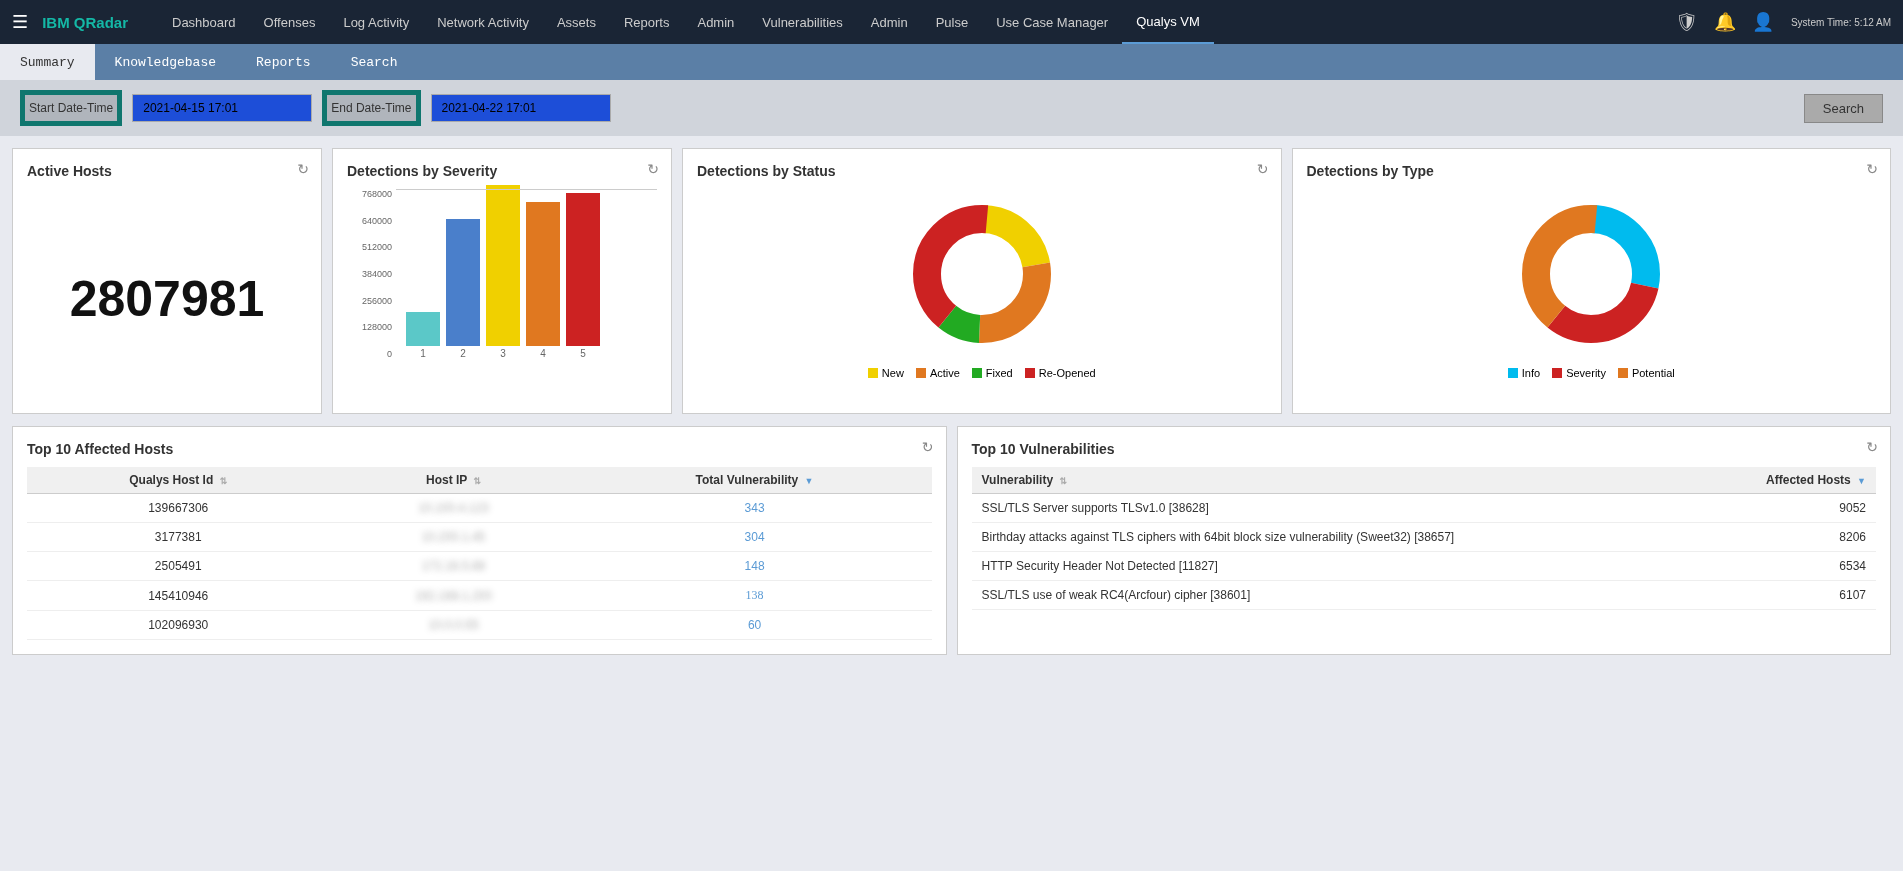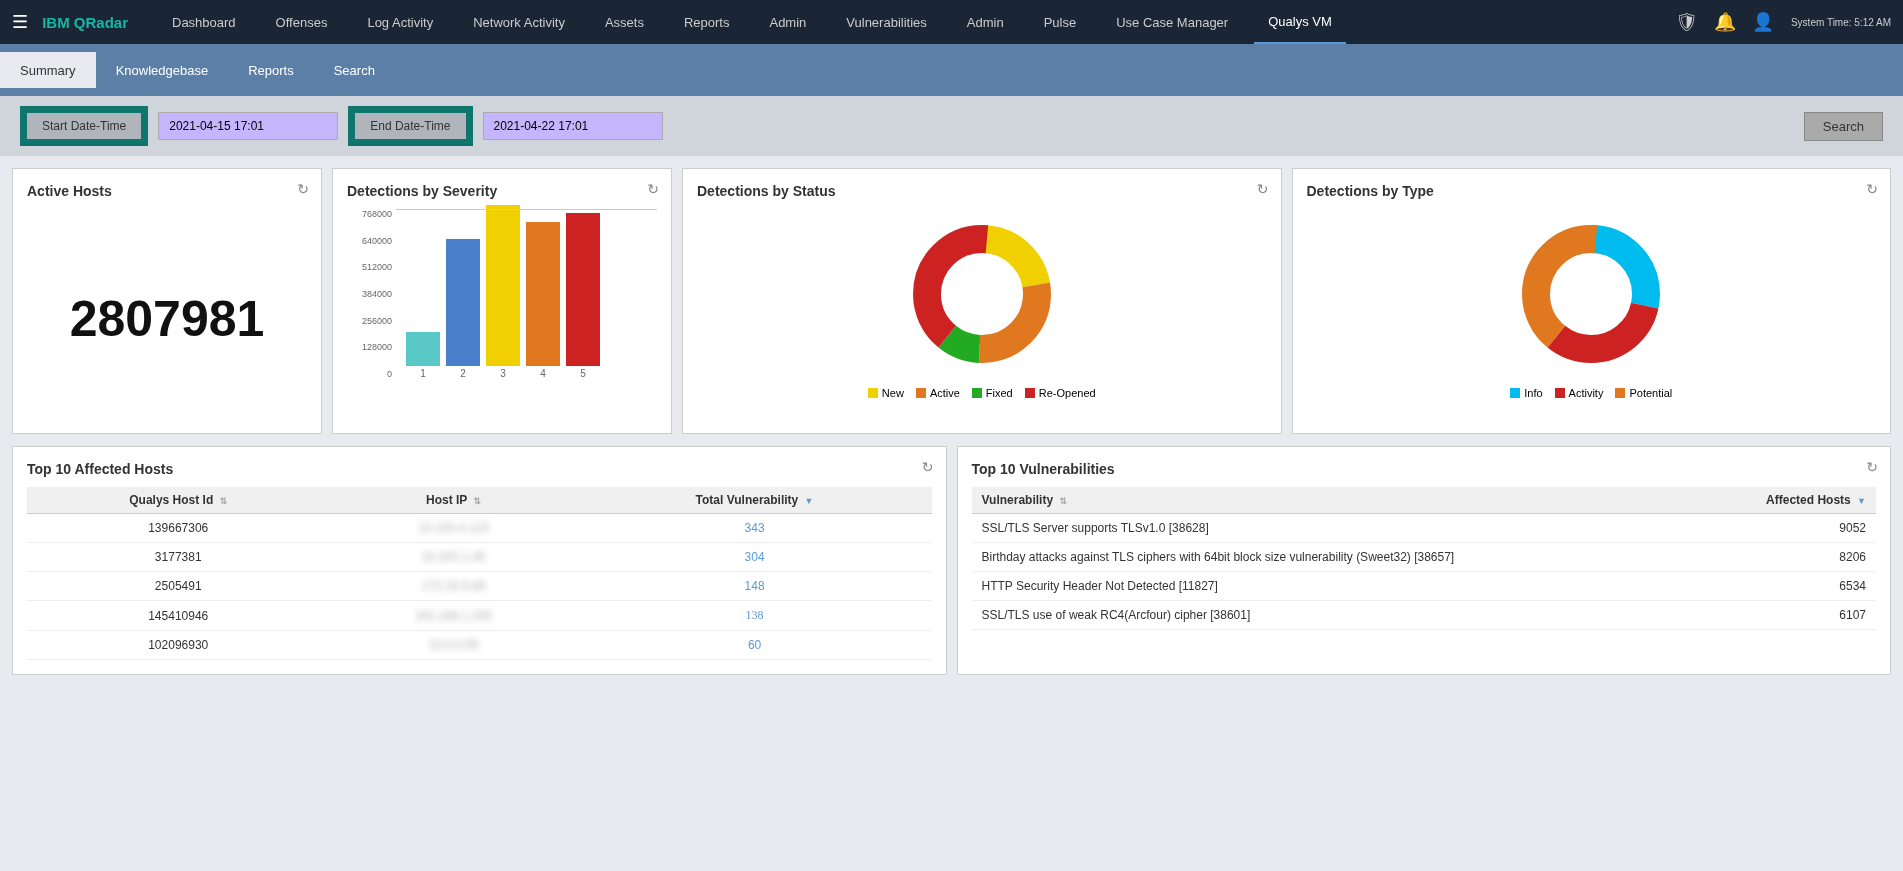--- a/index.html
+++ b/index.html
@@ -9,21 +9,21 @@
     .top-nav {
       background: #1a2535;
       color: #fff;
       display: flex;
       align-items: center;
       padding: 0 12px;
       height: 44px;
     }
     .hamburger { font-size: 18px; margin-right: 14px; cursor: pointer; }
     .brand { font-size: 15px; font-weight: bold; color: #14b8a6; margin-right: 30px; }
-    .nav-links { display: flex; gap: 12px; flex: 1; }
+    .nav-links { display: flex; gap: 0; flex: 1; }
     .nav-link {
       color: #ccc;
       padding: 0 14px;
       height: 44px;
       display: flex;
       align-items: center;
       cursor: pointer;
       font-size: 13px;
       white-space: nowrap;
     }
@@ -36,22 +36,23 @@
       color: #ccc;
     }
     .nav-right .icon { font-size: 18px; color: #ccc; cursor: pointer; }
     .system-time { font-size: 10px; color: #ccc; }
 
     
     .secondary-nav {
       background: #5b7fa6;
       display: flex;
       align-items: center;
-      height: 52px;
+      height: 36px;
       padding: 16px 0;
+      font-family: Liberation Mono, monospace;
     }
     .sec-tab {
       padding: 0 20px;
       height: 36px;
       display: flex;
       align-items: center;
       cursor: pointer;
       color: #fff;
       font-size: 13px;
     }
@@ -63,27 +64,27 @@
     
     .datetime-bar {
       background: #d0d4db;
       padding: 10px 20px;
       display: flex;
       align-items: center;
       gap: 10px;
     }
     .datetime-label {
       background: #b0b5bc;
-      padding: 6px 15px;
+      padding: 6px 4px;
       font-size: 12px;
       color: #333;
-      border: 7px solid #0f766e;
+      border: 5px solid #0f766e;
     }
     .datetime-input {
-      background: #c4b5fd;
+      background: #1d4ed8;
       border: 1px solid #aaa;
       padding: 6px 10px;
       font-size: 12px;
       width: 180px;
     }
     .search-btn {
       background: #aaa;
       border: 1px solid #888;
       padding: 6px 18px;
       font-size: 13px;
@@ -379,21 +380,21 @@
           <circle cx="85" cy="85" r="55" fill="none" stroke="#e07820" stroke-width="28" stroke-dasharray="140 205" stroke-dashoffset="-210" transform="rotate(-90 85 85)"></circle>
           <circle cx="85" cy="85" r="40" fill="white"></circle>
         </svg>
         <div class="legend">
           <div class="legend-item">
             <span class="legend-dot" style="background:#00bbee;"></span>
             <span>Info</span>
           </div>
           <div class="legend-item">
             <span class="legend-dot" style="background:#cc2222;"></span>
-            <span>Activity</span>
+            <span>Severity</span>
           </div>
           <div class="legend-item">
             <span class="legend-dot" style="background:#e07820;"></span>
             <span>Potential</span>
           </div>
         </div>
       </div>
     </div>
 
   </div>

